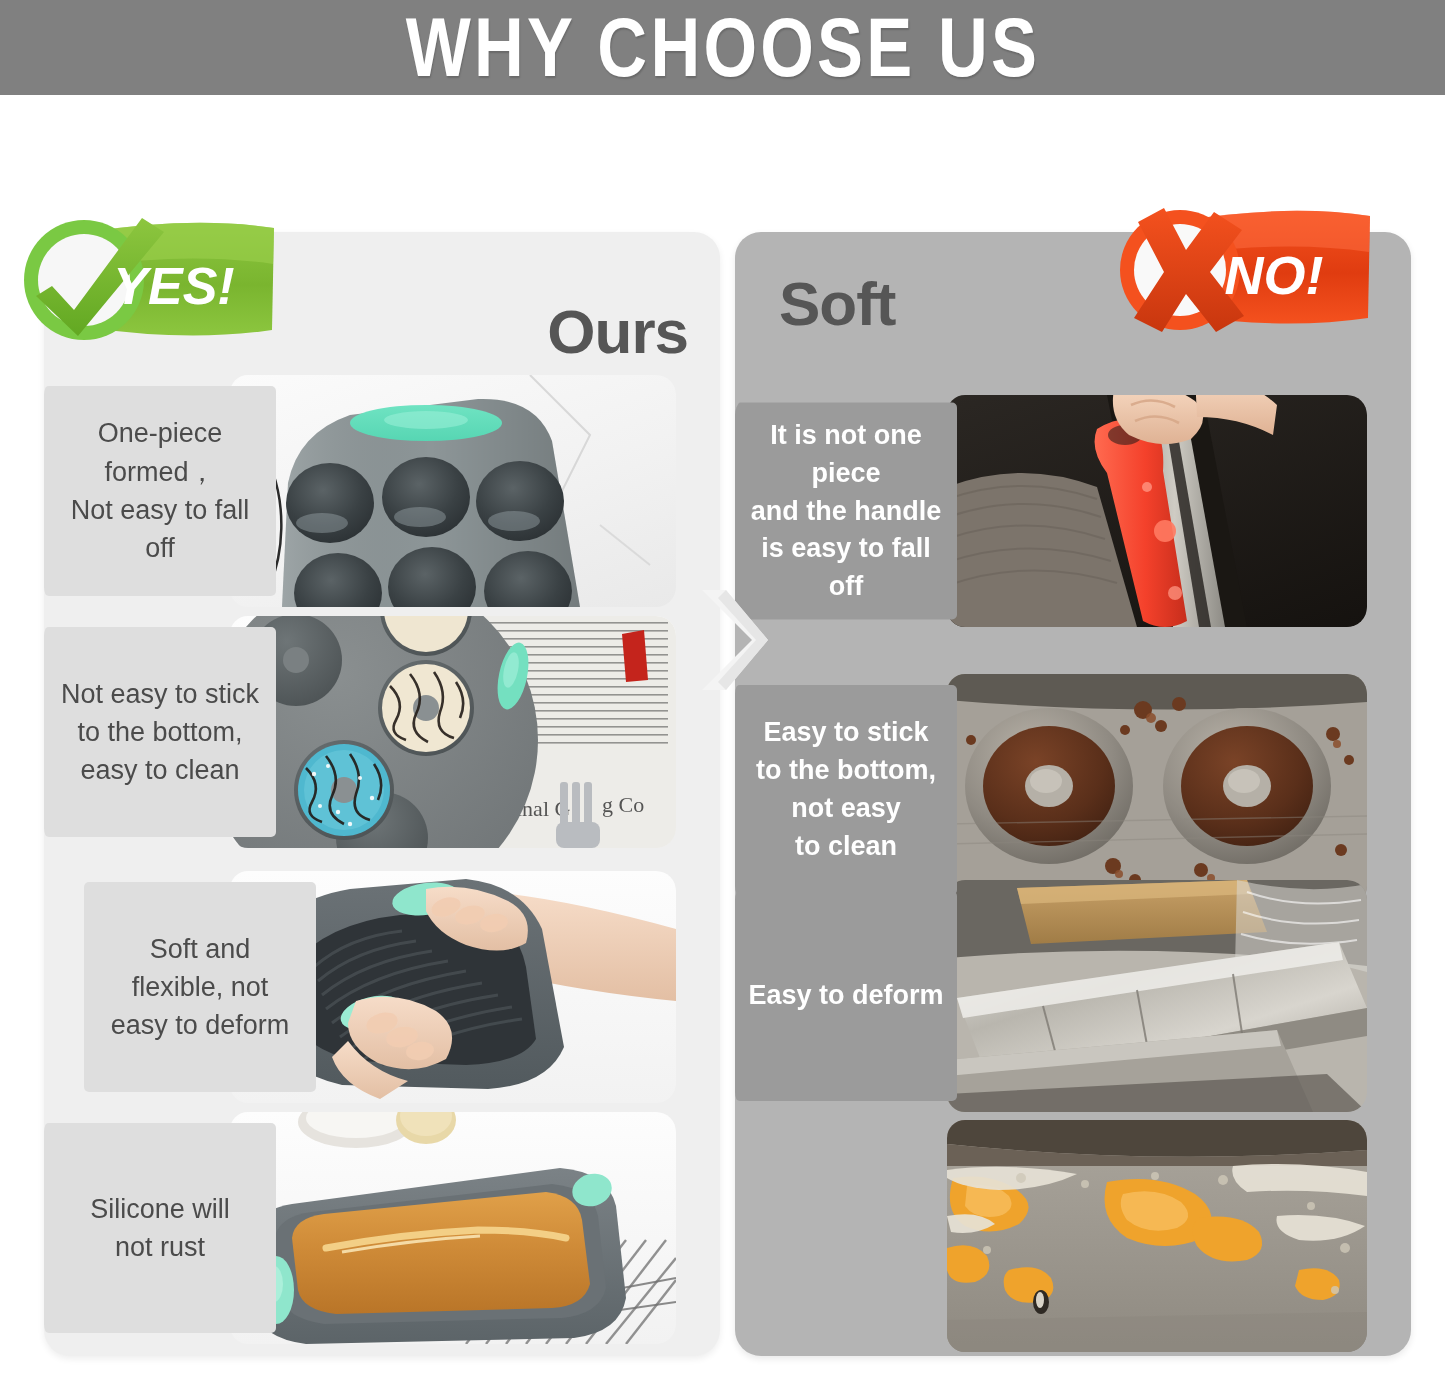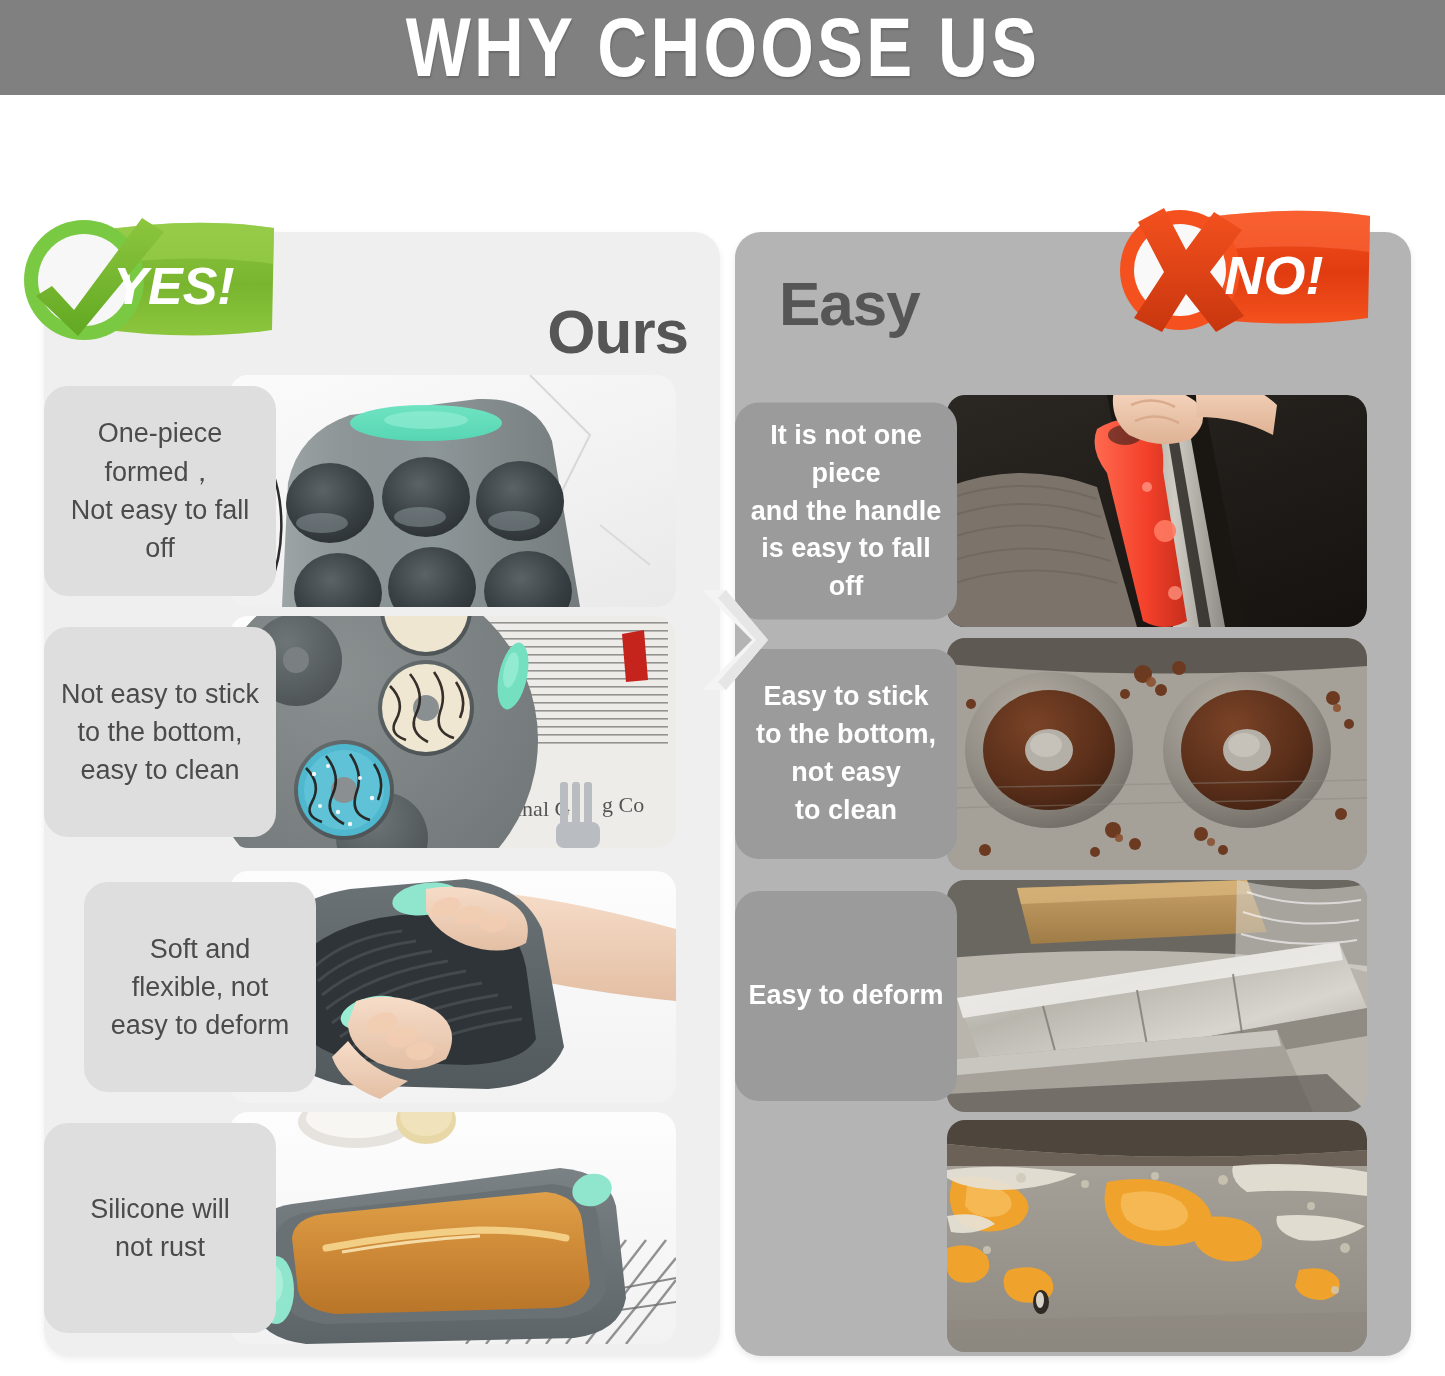--- a/index.html
+++ b/index.html
@@ -76,39 +76,39 @@
   }
   .rows-ours .row { left: 44px; width: 632px; }
   .rows-other .row { left: 735px; width: 632px; }
 
   .row.r1 { top: 375px; }
   .row.r2 { top: 616px; }
   .row.r3 { top: 871px; }
   .row.r4 { top: 1112px; }
 
   .rows-other .row.r1 { top: 395px; }
-  .rows-other .row.r2 { top: 638px; }
+  .rows-other .row.r2 { top: 674px; }
   .rows-other .row.r3 { top: 880px; }
   .rows-other .row.r4 { top: 1120px; }
 
   .photo {
     position: absolute;
     right: 0; top: 0;
     width: 446px; height: 232px;
     border-radius: 18px;
     overflow: hidden;
   }
   .rows-other .photo { width: 420px; }
 
   .caption {
     position: absolute;
     left: 0; top: 50%;
     transform: translateY(-50%);
     width: 232px; min-height: 210px;
-    border-radius: 24px;
+    border-radius: 5px;
     display: flex; align-items: center; justify-content: center;
     text-align: center;
     padding: 14px 10px;
     z-index: 3;
   }
   .rows-ours .caption {
     background: #dedede;
     color: #4b4b4b;
     font-size: 27px;
     font-weight: 400;
@@ -150,21 +150,21 @@
 
   <div class="header">
     <div class="header-title">WHY CHOOSE US</div>
   </div>
 
   <div class="panel panel-ours">
     <div class="panel-heading heading-ours">Ours</div>
   </div>
 
   <div class="panel panel-other">
-    <div class="panel-heading heading-other">Easy</div>
+    <div class="panel-heading heading-other">Soft</div>
   </div>
 
   <div class="divider-arrow">
     <svg width="70" height="104" viewBox="0 0 70 104">
       <path d="M2 2 L52 52 L2 102 L26 102 L68 52 L26 2 Z" fill="#f4f4f4"></path>
       <path d="M26 2 L68 52 L26 102 L18 94 L56 52 L18 10 Z" fill="#e2e2e2" opacity="0.8"></path>
     </svg>
   </div>
 
   <div class="rows-ours">

